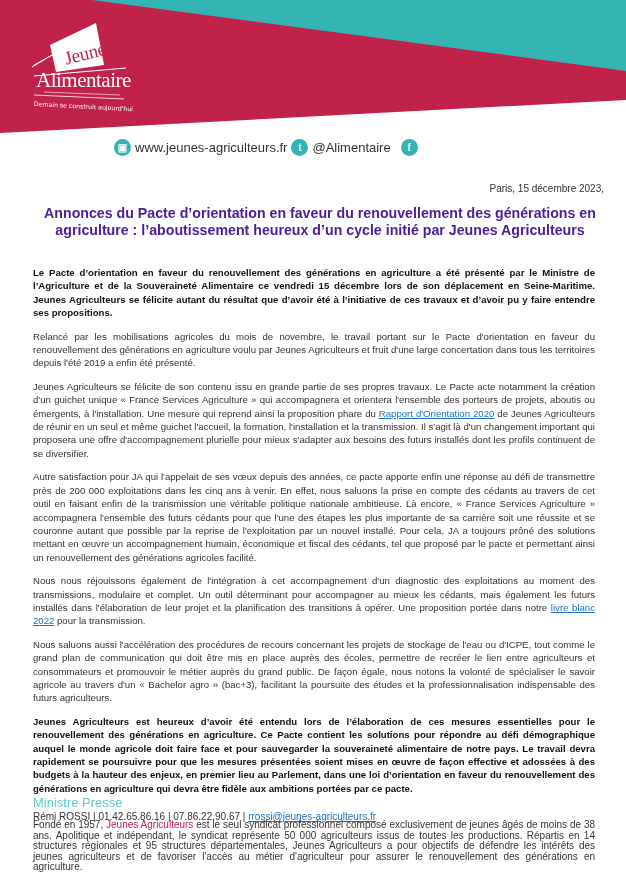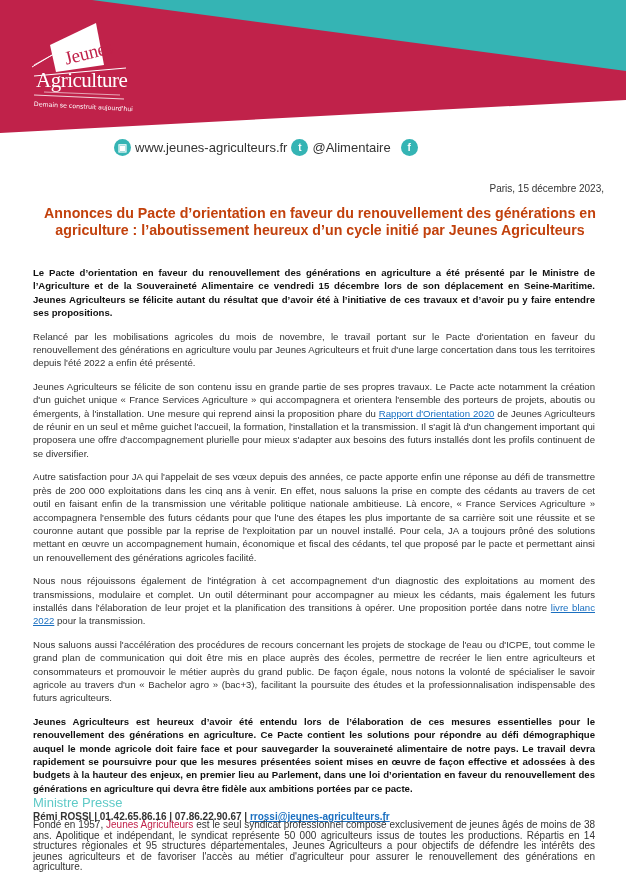--- a/index.html
+++ b/index.html
@@ -30,31 +30,31 @@
     }
 
     .social { position: absolute; left: 114px; top: 136px; height: 22px; display: flex; align-items: center; font-size: 13px; color: #333; font-family: "Liberation Sans", sans-serif; }
     .social .ico { width: 17px; height: 17px; border-radius: 50%; background: #35b4b4; display: inline-flex; align-items: center; justify-content: center; color: #fff; font-size: 10px; font-weight: bold; margin-right: 4px; }
     .social .item { display: inline-flex; align-items: center; margin-right: 4px; }
 
     .date { position: absolute; right: 22px; top: 183px; font-size: 10px; color: #333; font-family: "Liberation Sans", sans-serif; }
 
     .headline {
       position: absolute; left: 40px; width: 560px; top: 205px; text-align: center;
-      font-size: 14.2px; line-height: 17px; font-weight: bold; color: #c2410c;
+      font-size: 14.2px; line-height: 17px; font-weight: bold; color: #4c1d95;
       font-family: "Liberation Sans", sans-serif;
     }
 
     .body { position: absolute; left: 33px; width: 562px; top: 266px; font-family: "Liberation Sans", sans-serif; }
     .p { font-size: 9.6px; line-height: 13.4px; text-align: justify; color: #333; margin-bottom: 10px; }
     .p.bold { font-weight: bold; color: #111; }
     .link { color: #1a6fc0; text-decoration: underline; }
 
     .contact-title { font-size: 13px; color: #5fcac7; margin-top: -9px; line-height: 14px; }
-    .contact-line { font-size: 10px; color: #333; line-height: 14px; margin-bottom: 8px; font-weight: bold; }
+    .contact-line { font-size: 10px; color: #333; line-height: 14px; margin-bottom: 8px; }
 
     .footer { position: absolute; left: 33px; width: 562px; top: 820px; font-size: 10px; line-height: 10.5px; color: #333; text-align: justify; font-family: "Liberation Sans", sans-serif; }
     .footer .brand { color: #c0224a; }
   </style>
 </head>
 <body>
 
 <div class="header">
   <svg class="bg" width="626" height="135" viewBox="0 0 626 135">
     <polygon points="0,0 626,0 626,100 0,133" fill="#c0224a"></polygon>
@@ -63,21 +63,21 @@
   <div class="logo">
     <svg width="110" height="92" viewBox="0 0 110 92" style="position:absolute;left:0;top:0">
       <polygon points="26,25 72,3 80,45 32,52" fill="#ffffff"></polygon>
       <line x1="8" y1="47" x2="50" y2="22" stroke="#fff" stroke-width="1"></line>
       <line x1="10" y1="45" x2="48" y2="24" stroke="#fff" stroke-width="0.8"></line>
       <line x1="10" y1="56" x2="102" y2="48" stroke="#fff" stroke-width="1"></line>
       <line x1="10" y1="75" x2="100" y2="79" stroke="#fff" stroke-width="0.8"></line>
       <line x1="20" y1="72" x2="96" y2="75" stroke="#fff" stroke-width="0.6"></line>
     </svg>
     <span class="t-jeunes">Jeunes</span>
-    <span class="t-agri">Agriculture</span>
+    <span class="t-agri">Alimentaire</span>
     <span class="t-tag">Demain se construit aujourd'hui</span>
   </div>
 </div>
 
 <div class="social">
   <span class="item">
     <span class="ico">▣</span>
     <span>www.jeunes-agriculteurs.fr</span>
   </span>
   <span class="item">
@@ -88,21 +88,21 @@
     <span class="ico">f</span>
   </span>
 </div>
 
 <div class="date">Paris, 15 décembre 2023,</div>
 
 <h1 class="headline">Annonces du Pacte d’orientation en faveur du renouvellement des générations en agriculture : l’aboutissement heureux d’un cycle initié par Jeunes Agriculteurs</h1>
 
 <div class="body">
   <p class="p bold">Le Pacte d’orientation en faveur du renouvellement des générations en agriculture a été présenté par le Ministre de l’Agriculture et de la Souveraineté Alimentaire ce vendredi 15 décembre lors de son déplacement en Seine-Maritime. Jeunes Agriculteurs se félicite autant du résultat que d’avoir été à l’initiative de ces travaux et d’avoir pu y faire entendre ses propositions.</p>
-  <p class="p">Relancé par les mobilisations agricoles du mois de novembre, le travail portant sur le Pacte d'orientation en faveur du renouvellement des générations en agriculture voulu par Jeunes Agriculteurs et fruit d'une large concertation dans tous les territoires depuis l'été 2022 a enfin été présenté.</p>
+  <p class="p">Relancé par les mobilisations agricoles du mois de novembre, le travail portant sur le Pacte d'orientation en faveur du renouvellement des générations en agriculture voulu par Jeunes Agriculteurs et fruit d'une large concertation dans tous les territoires depuis l'été 2019 a enfin été présenté.</p>
   <p class="p"><span>Jeunes Agriculteurs se félicite de son contenu issu en grande partie de ses propres travaux. Le Pacte acte notamment la création d'un guichet unique « France Services Agriculture » qui accompagnera et orientera l'ensemble des porteurs de projets, aboutis ou émergents, à l'installation. Une mesure qui reprend ainsi la proposition phare du </span><a class="link">Rapport d'Orientation 2020</a><span> de Jeunes Agriculteurs de réunir en un seul et même guichet l'accueil, la formation, l'installation et la transmission. Il s'agit là d'un changement important qui proposera une offre d'accompagnement plurielle pour mieux s'adapter aux besoins des futurs installés dont les profils continuent de se diversifier.</span></p>
   <p class="p">Autre satisfaction pour JA qui l'appelait de ses vœux depuis des années, ce pacte apporte enfin une réponse au défi de transmettre près de 200 000 exploitations dans les cinq ans à venir. En effet, nous saluons la prise en compte des cédants au travers de cet outil en faisant enfin de la transmission une véritable politique nationale ambitieuse. Là encore, « France Services Agriculture » accompagnera l'ensemble des futurs cédants pour que l'une des étapes les plus importante de sa carrière soit une réussite et se couronne autant que possible par la reprise de l'exploitation par un nouvel installé. Pour cela, JA a toujours prôné des solutions mettant en œuvre un accompagnement humain, économique et fiscal des cédants, tel que proposé par le pacte et permettant ainsi un renouvellement des générations agricoles facilité.</p>
   <p class="p"><span>Nous nous réjouissons également de l'intégration à cet accompagnement d'un diagnostic des exploitations au moment des transmissions, modulaire et complet. Un outil déterminant pour accompagner au mieux les cédants, mais également les futurs installés dans l'élaboration de leur projet et la planification des transitions à opérer. Une proposition portée dans notre </span><a class="link">livre blanc 2022</a><span> pour la transmission.</span></p>
   <p class="p">Nous saluons aussi l'accélération des procédures de recours concernant les projets de stockage de l'eau ou d'ICPE, tout comme le grand plan de communication qui doit être mis en place auprès des écoles, permettre de recréer le lien entre agriculteurs et consommateurs et promouvoir le métier auprès du grand public. De façon égale, nous notons la volonté de spécialiser le savoir agricole au travers d'un « Bachelor agro » (bac+3), facilitant la poursuite des études et la professionnalisation indispensable des futurs agriculteurs.</p>
   <p class="p bold">Jeunes Agriculteurs est heureux d’avoir été entendu lors de l’élaboration de ces mesures essentielles pour le renouvellement des générations en agriculture. Ce Pacte contient les solutions pour répondre au défi démographique auquel le monde agricole doit faire face et pour sauvegarder la souveraineté alimentaire de notre pays. Le travail devra rapidement se poursuivre pour que les mesures présentées soient mises en œuvre de façon effective et adossées à des budgets à la hauteur des enjeux, en premier lieu au Parlement, dans une loi d’orientation en faveur du renouvellement des générations en agriculture qui devra être fidèle aux ambitions portées par ce pacte.</p>
   <div class="contact-title">Ministre Presse</div>
   <div class="contact-line">
     <span>Rémi ROSSI</span><span> | </span><span>01.42.65.86.16</span><span> | </span><span>07.86.22.90.67</span><span> | </span><a class="link">rrossi@jeunes-agriculteurs.fr</a>
   </div>
 </div>

